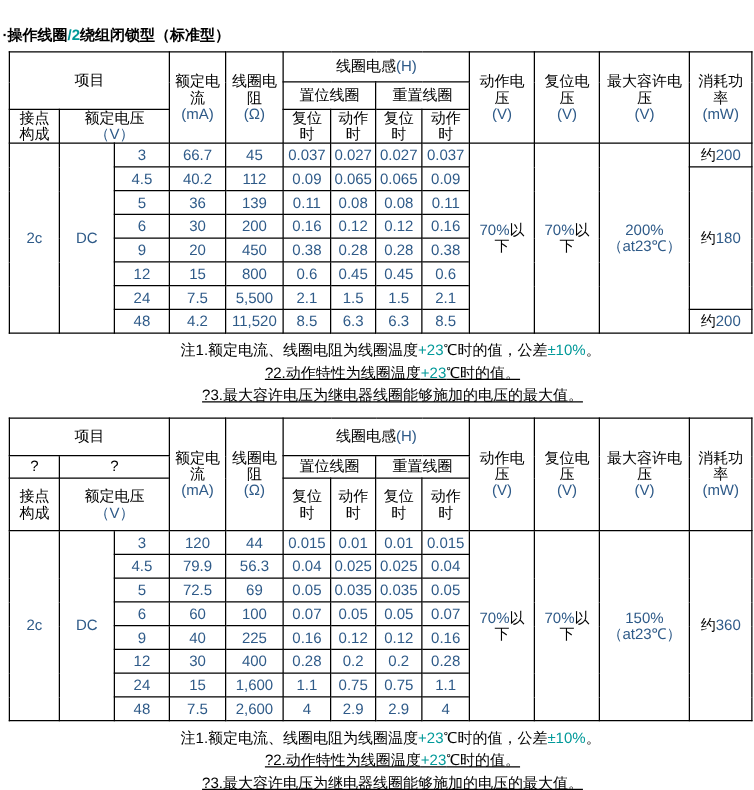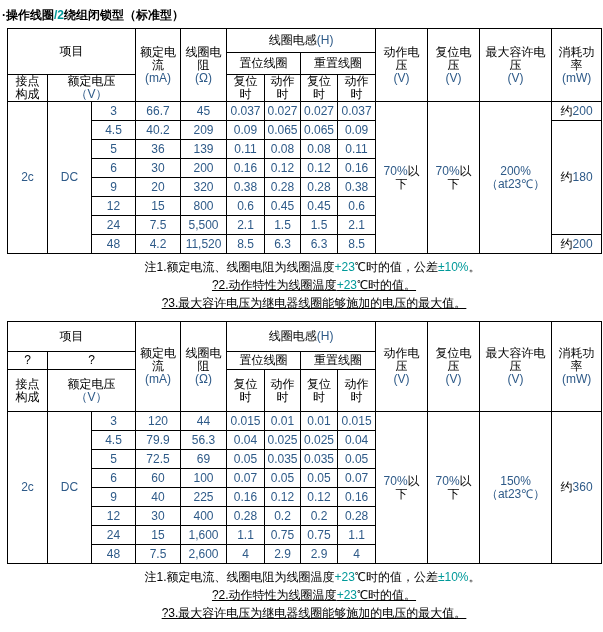--- a/index.html
+++ b/index.html
@@ -5,21 +5,21 @@
   html,body{margin:0;padding:0;background:#ffffff;}
   body{
     width:603px;
     font-family:"Liberation Sans", sans-serif;
     font-size:12px;
     color:#000000;
   }
   .wrap{padding:3px 2px 2px 2px;}
   .tbl-title{
     font-weight:bold;
-    margin:4px 0 4px 0;
+    margin:17px 0 4px 0;
     white-space:nowrap;
   }
   .section2{margin-top:9px;}
   table{
     border-collapse:collapse;
     table-layout:fixed;
     width:594px;
     margin-left:5px;
   }
   th,td{
@@ -109,21 +109,21 @@
             <td rowspan="8"><span class="num">70%</span><span>以下</span></td>
             <td rowspan="8">
               <div class="num">200%</div>
               <div class="num">（at23℃）</div>
             </td>
             <td rowspan="1"><span>约</span><span class="num">200</span></td>
           </tr>
           <tr>
             <td class="num">4.5</td>
             <td class="num">40.2</td>
-            <td class="num">209</td>
+            <td class="num">112</td>
             <td class="num">0.09</td>
             <td class="num">0.065</td>
             <td class="num">0.065</td>
             <td class="num">0.09</td>
             <td rowspan="6"><span>约</span><span class="num">180</span></td>
           </tr>
           <tr>
             <td class="num">5</td>
             <td class="num">36</td>
             <td class="num">139</td>
@@ -137,21 +137,21 @@
             <td class="num">30</td>
             <td class="num">200</td>
             <td class="num">0.16</td>
             <td class="num">0.12</td>
             <td class="num">0.12</td>
             <td class="num">0.16</td>
           </tr>
           <tr>
             <td class="num">9</td>
             <td class="num">20</td>
-            <td class="num">320</td>
+            <td class="num">450</td>
             <td class="num">0.38</td>
             <td class="num">0.28</td>
             <td class="num">0.28</td>
             <td class="num">0.38</td>
           </tr>
           <tr>
             <td class="num">12</td>
             <td class="num">15</td>
             <td class="num">800</td>
             <td class="num">0.6</td>

